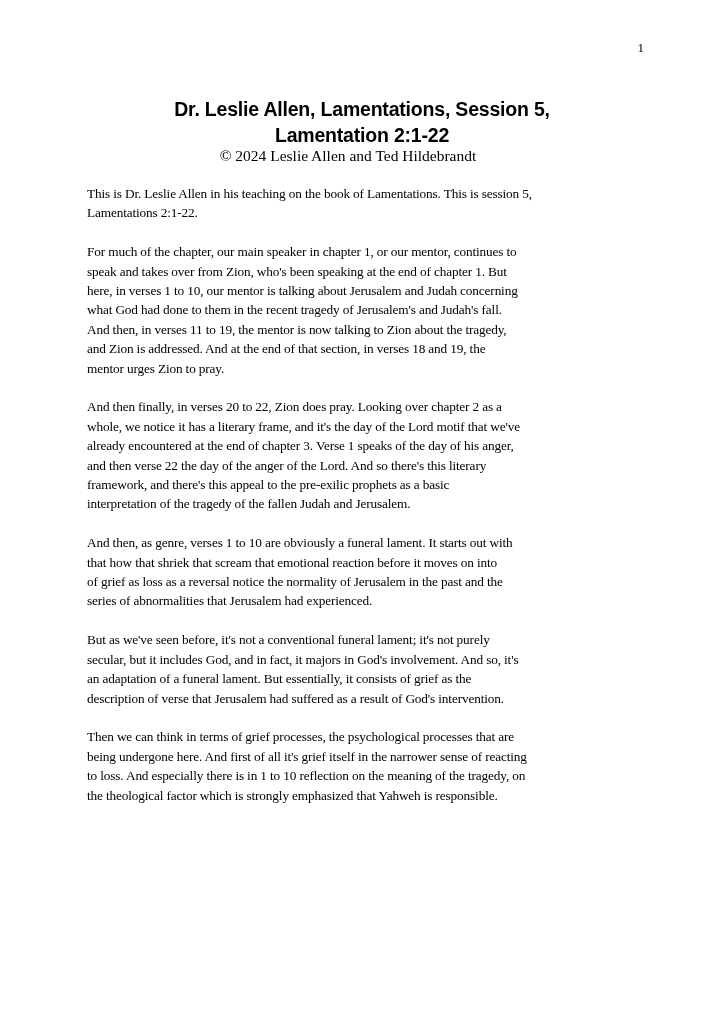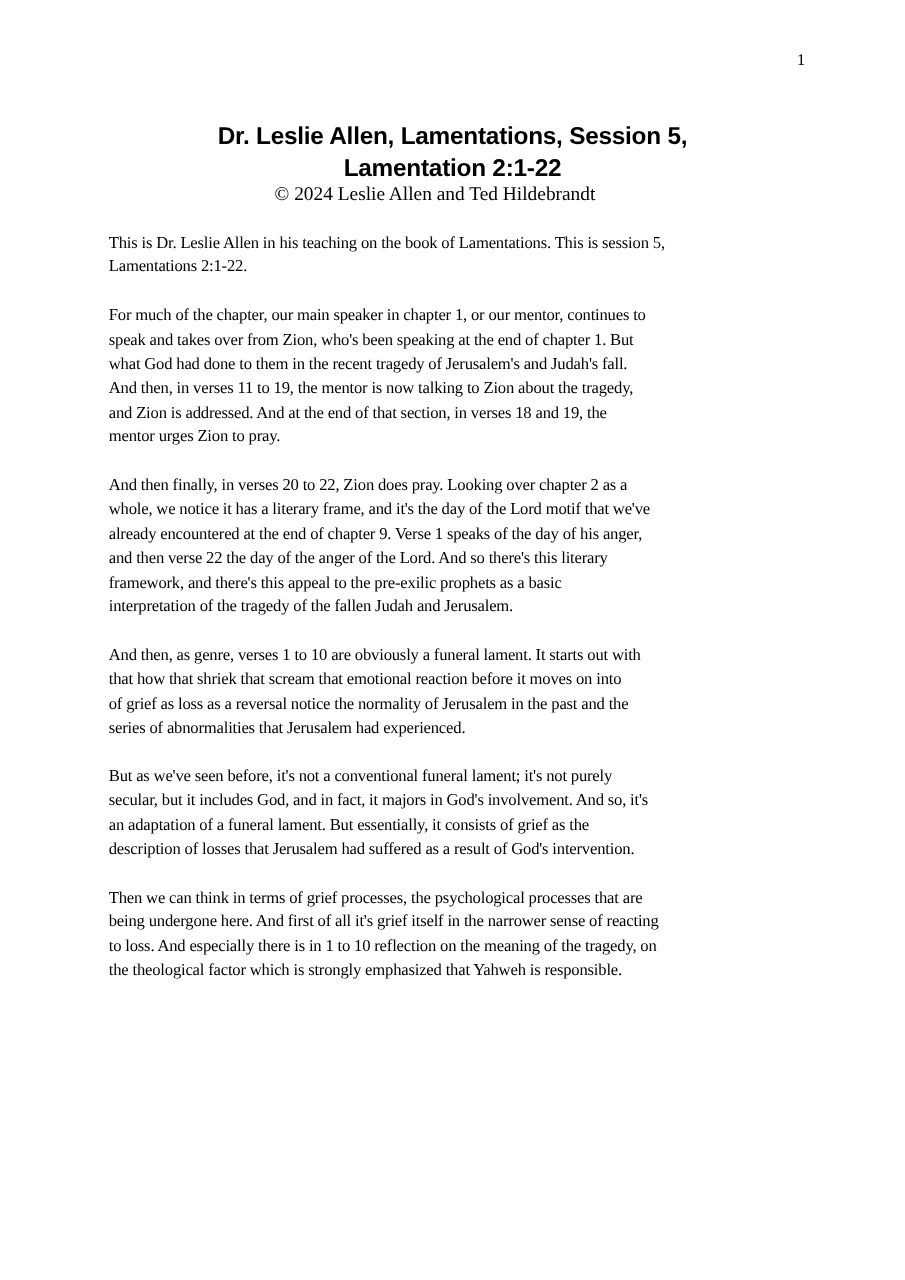--- a/index.html
+++ b/index.html
@@ -77,44 +77,45 @@
 <div class="copyright">© 2024 Leslie Allen and Ted Hildebrandt</div>
 
 <div class="body-text">
   <p class="para">
     <span class="line">This is Dr. Leslie Allen in his teaching on the book of Lamentations. This is session 5,</span>
     <span class="line">Lamentations 2:1-22.</span>
   </p>
   <p class="para">
     <span class="line">For much of the chapter, our main speaker in chapter 1, or our mentor, continues to</span>
     <span class="line">speak and takes over from Zion, who's been speaking at the end of chapter 1. But</span>
+    <span class="line">here, in verses 1 to 10, our mentor is talking about Jerusalem and Judah concerning</span>
     <span class="line">what God had done to them in the recent tragedy of Jerusalem's and Judah's fall.</span>
     <span class="line">And then, in verses 11 to 19, the mentor is now talking to Zion about the tragedy,</span>
     <span class="line">and Zion is addressed. And at the end of that section, in verses 18 and 19, the</span>
     <span class="line">mentor urges Zion to pray.</span>
   </p>
   <p class="para">
     <span class="line">And then finally, in verses 20 to 22, Zion does pray. Looking over chapter 2 as a</span>
     <span class="line">whole, we notice it has a literary frame, and it's the day of the Lord motif that we've</span>
-    <span class="line">already encountered at the end of chapter 9. Verse 1 speaks of the day of his anger,</span>
+    <span class="line">already encountered at the end of chapter 3. Verse 1 speaks of the day of his anger,</span>
     <span class="line">and then verse 22 the day of the anger of the Lord. And so there's this literary</span>
     <span class="line">framework, and there's this appeal to the pre-exilic prophets as a basic</span>
     <span class="line">interpretation of the tragedy of the fallen Judah and Jerusalem.</span>
   </p>
   <p class="para">
     <span class="line">And then, as genre, verses 1 to 10 are obviously a funeral lament. It starts out with</span>
     <span class="line">that how that shriek that scream that emotional reaction before it moves on into</span>
     <span class="line">of grief as loss as a reversal notice the normality of Jerusalem in the past and the</span>
     <span class="line">series of abnormalities that Jerusalem had experienced.</span>
   </p>
   <p class="para">
     <span class="line">But as we've seen before, it's not a conventional funeral lament; it's not purely</span>
     <span class="line">secular, but it includes God, and in fact, it majors in God's involvement. And so, it's</span>
     <span class="line">an adaptation of a funeral lament. But essentially, it consists of grief as the</span>
-    <span class="line">description of losses that Jerusalem had suffered as a result of God's intervention.</span>
+    <span class="line">description of verse that Jerusalem had suffered as a result of God's intervention.</span>
   </p>
   <p class="para">
     <span class="line">Then we can think in terms of grief processes, the psychological processes that are</span>
     <span class="line">being undergone here. And first of all it's grief itself in the narrower sense of reacting</span>
     <span class="line">to loss. And especially there is in 1 to 10 reflection on the meaning of the tragedy, on</span>
     <span class="line">the theological factor which is strongly emphasized that Yahweh is responsible.</span>
   </p>
 </div>
 
 </body></html>

